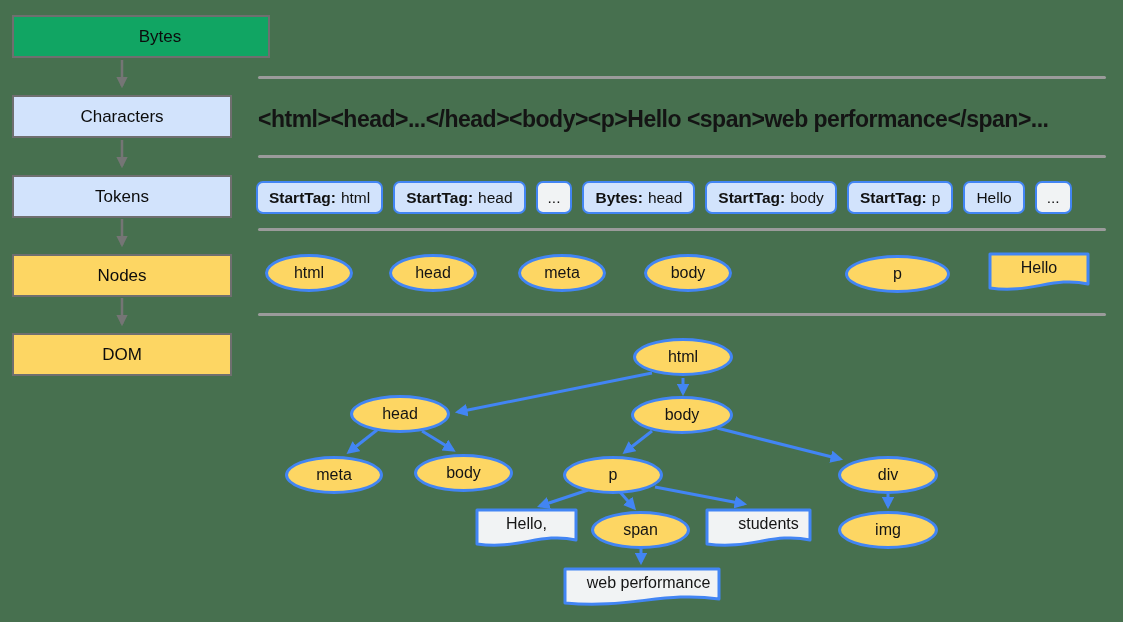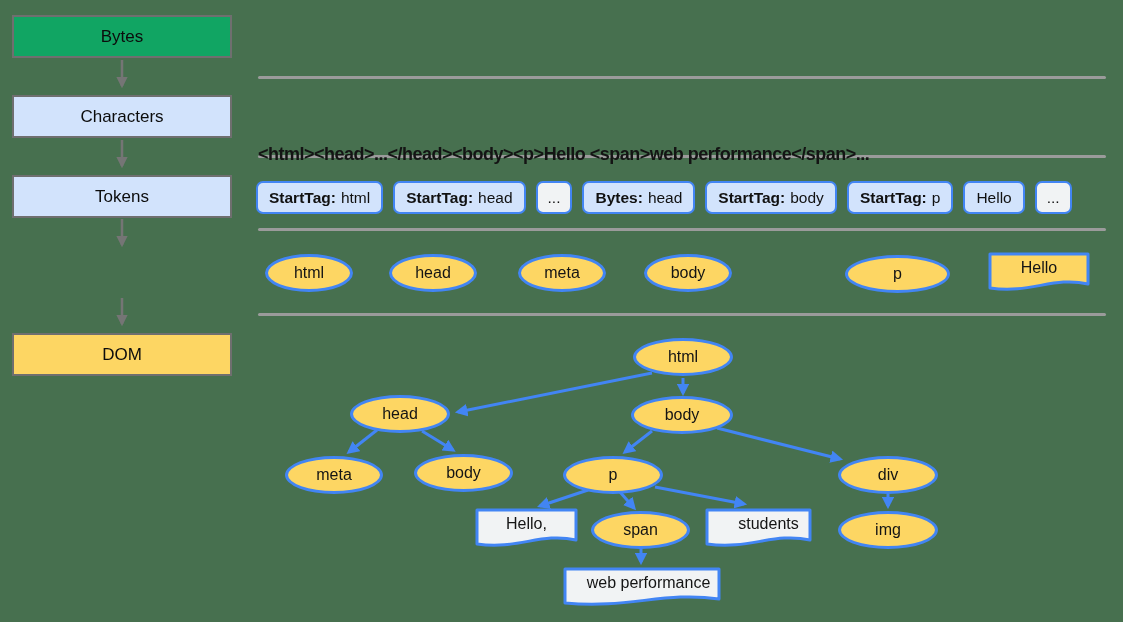--- a/index.html
+++ b/index.html
@@ -13,32 +13,32 @@
     --sep:#9B9B9B;
     --ink:#141414;
   }
   html,body{margin:0;padding:0;background:var(--bg);}
   .canvas{position:relative;width:1123px;height:622px;background:var(--bg);
           font-family:"Liberation Sans",sans-serif;overflow:hidden;}
 
   
   .stage{position:absolute;left:12px;width:216px;height:39px;border:2.5px solid var(--gray-border);
          display:flex;align-items:center;justify-content:center;font-size:17px;color:#0c0c0c;}
-  .stage.green{background:var(--box-green);}
+  .stage.green{background:var(--box-green);padding-left:38px;}
   .stage.blue{background:var(--box-blue);}
   .stage.yellow{background:var(--box-yellow);}
 
   
   .sep{position:absolute;left:258px;width:848px;height:3px;background:var(--sep);border-radius:2px;}
 
   
   .hex{position:absolute;left:258px;top:15px;font-weight:bold;font-size:19px;line-height:25px;
        letter-spacing:.2px;color:var(--ink);white-space:nowrap;}
-  .chars{position:absolute;left:258px;top:106px;font-weight:bold;font-size:18px;
-         letter-spacing:-.5px;color:var(--ink);white-space:nowrap;margin-top:38px;}
+  .chars{position:absolute;left:258px;top:106px;font-weight:bold;font-size:23px;
+         letter-spacing:-.5px;color:var(--ink);white-space:nowrap;}
 
   
   .tokens{position:absolute;left:256px;top:181px;height:33px;display:flex;gap:10px;}
   .token{display:flex;align-items:center;box-sizing:border-box;padding:0 11px;
          border:2.5px solid var(--blue);border-radius:7px;background:var(--box-blue);
          font-size:15.5px;color:#111;}
   .token.ellipsis{background:var(--doc-gray);padding:0 10px;}
   .token .bold{font-weight:bold;text-align:right;}
   .token .val{margin-left:5px;}
 
@@ -54,20 +54,21 @@
   .wires{position:absolute;left:0;top:0;z-index:1;}
 </style>
 </head>
 <body>
 
 <div class="canvas">
 
   <div class="stage green" style="top:15px">Bytes</div>
   <div class="stage blue" style="top:95px">Characters</div>
   <div class="stage blue" style="top:175px">Tokens</div>
+  <div class="stage yellow" style="top:254px">Nodes</div>
   <div class="stage yellow" style="top:333px">DOM</div>
 
   <svg class="wires" width="1123" height="622">
     <defs>
       <marker id="arr-gray" viewBox="0 0 10 10" refX="8" refY="5" markerWidth="4.6" markerHeight="4.6" orient="auto">
         <path d="M0,0 L10,5 L0,10 z" fill="#757575"></path>
       </marker>
     </defs>
     <g stroke="#757575" stroke-width="2.5">
       <line x1="122" y1="60" x2="122" y2="86" marker-end="url(#arr-gray)"></line>

